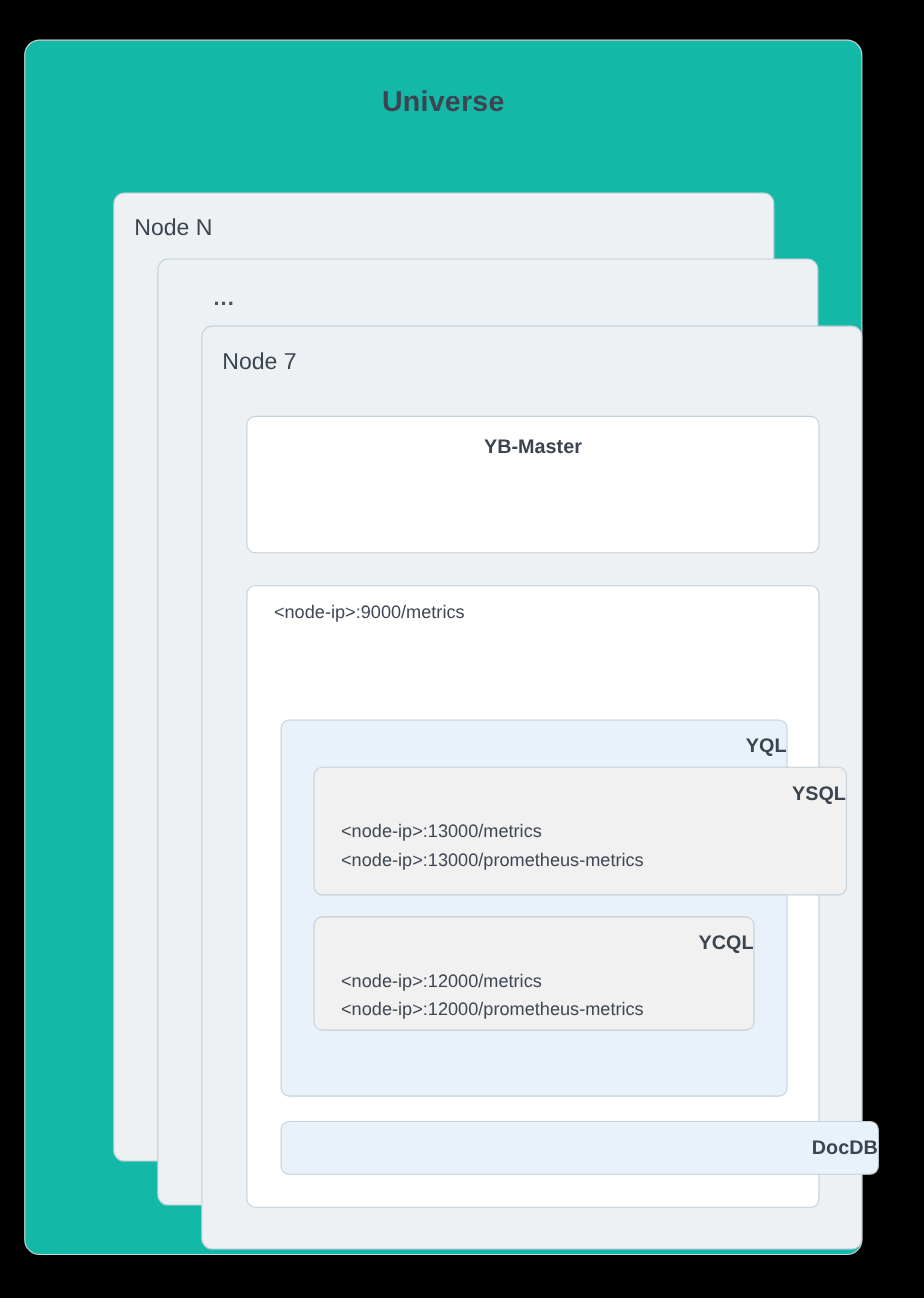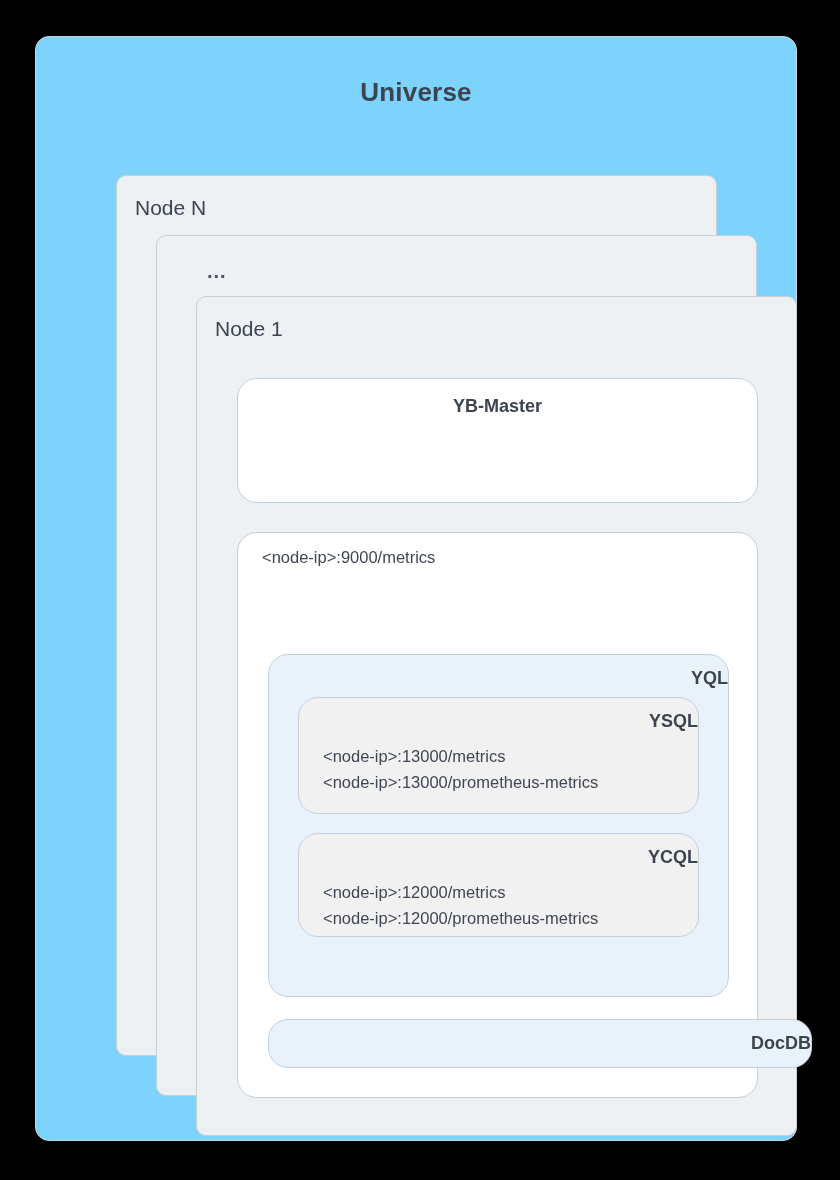--- a/index.html
+++ b/index.html
@@ -13,25 +13,25 @@
     height: 1180px;
     position: relative;
     overflow: hidden;
     font-family: "Liberation Sans", "DejaVu Sans", sans-serif;
     -webkit-font-smoothing: antialiased;
   }
 
   
   .universe-card {
     position: absolute;
-    left: 35px;
+    left: 22px;
     top: 36px;
     width: 762px;
     height: 1105px;
-    background: #7dd3fc;
+    background: #14b8a6;
     border: 1px solid #ccd6de;
     border-radius: 14px;
     box-sizing: border-box;
   }
 
   .universe-title {
     position: absolute;
     left: 0;
     top: 40px;
     width: 100%;
@@ -85,21 +85,21 @@
     font-weight: bold;
     color: #4a5260;
     letter-spacing: 1px;
     line-height: 1;
   }
 
   
   .comp-box {
     position: absolute;
     box-sizing: border-box;
-    border-radius: 20px;
+    border-radius: 8px;
   }
   .comp-box.white {
     background: #ffffff;
     border: 1px solid #c3d0d9;
   }
   .comp-box.blue {
     background: #e9f1fb;
     border: 1px solid #c3d0d9;
   }
   .comp-box.gray {
@@ -128,41 +128,41 @@
     font-size: 16.5px;
     color: #3f4752;
     line-height: 26px;
     white-space: nowrap;
   }
 
   
   .box-ybmaster { left: 40px;  top: 81px;  width: 521px; height: 125px; }
   .box-ybtserver{ left: 40px;  top: 235px; width: 521px; height: 566px; }
   .box-yql      { left: 30px;  top: 121px; width: 461px; height: 343px; }
-  .box-ysql     { left: 29px;  top: 42px;  width: 401px; height: 117px; }
+  .box-ysql     { left: 29px;  top: 42px;  width: 485px; height: 117px; }
   .box-ycql     { left: 29px;  top: 178px; width: 401px; height: 104px; }
   .box-docdb    { left: 30px;  top: 486px; width: 544px; height: 49px; }
 </style>
 </head>
 <body>
 
 <div class="universe-card">
 
   <div class="universe-title">Universe</div>
 
   <div class="node-panel node-n">
     <div class="node-label">Node N</div>
   </div>
 
   <div class="node-panel node-mid">
     <div class="node-ellipsis">...</div>
   </div>
 
   <div class="node-panel node-1">
-    <div class="node-label">Node 1</div>
+    <div class="node-label">Node 7</div>
 
     <div class="comp-box white box-ybmaster">
       <div class="comp-title">YB-Master</div>
     </div>
 
     <div class="comp-box white box-ybtserver">
       <ul class="endpoint-list">
         <li>&lt;node-ip&gt;:9000/metrics</li>
       </ul>
 

